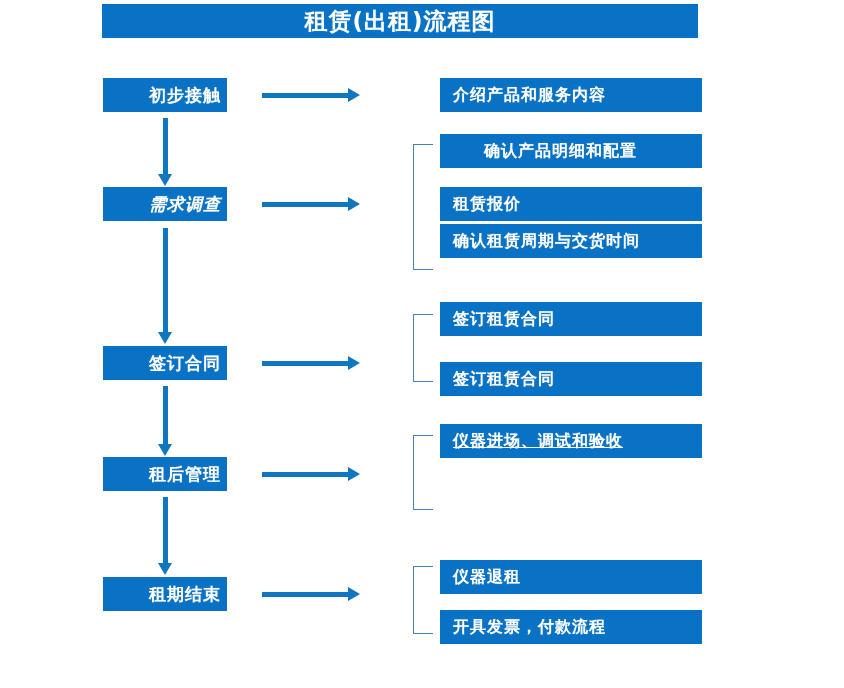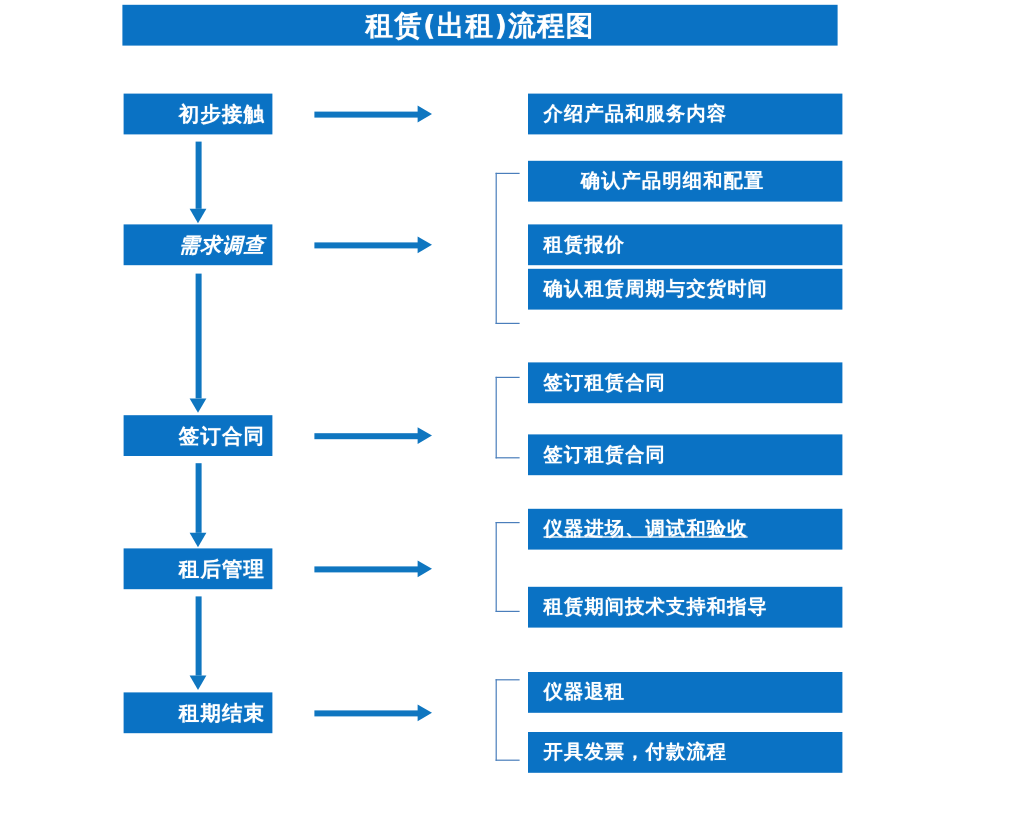--- a/index.html
+++ b/index.html
@@ -164,19 +164,18 @@
   <div class="box detail" style="top:187px;">租赁报价</div>
 
   <div class="box detail" style="top:224px;">确认租赁周期与交货时间</div>
 
   <div class="box detail" style="top:302px;">签订租赁合同</div>
 
   <div class="box detail" style="top:362px;">签订租赁合同</div>
 
   <div class="box detail" style="top:424px;text-decoration:underline;">仪器进场、调试和验收</div>
 
-  <div class="box detail" style="top:489px;">租赁期间技术支持和指导</div>
 
   <div class="box detail" style="top:560px;">仪器退租</div>
 
   <div class="box detail" style="top:610px;">开具发票，付款流程</div>
 
 </div>
 
 </body></html>

